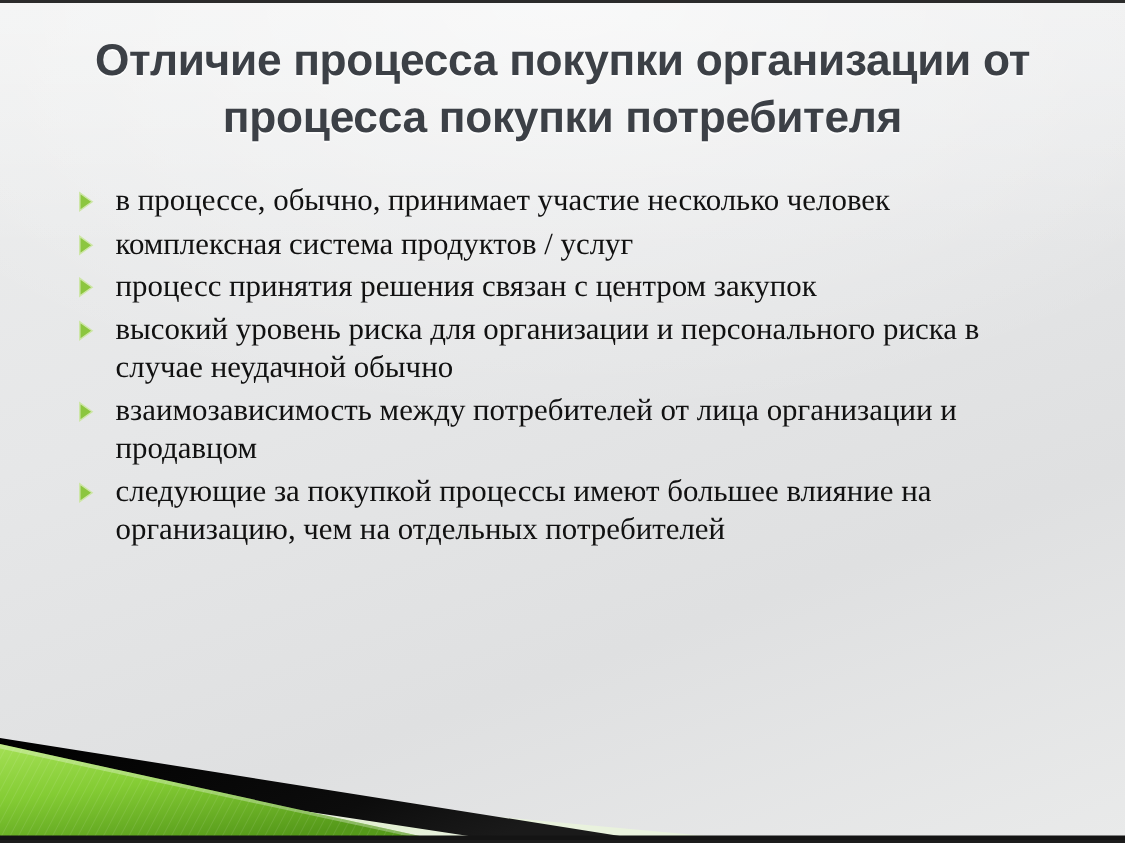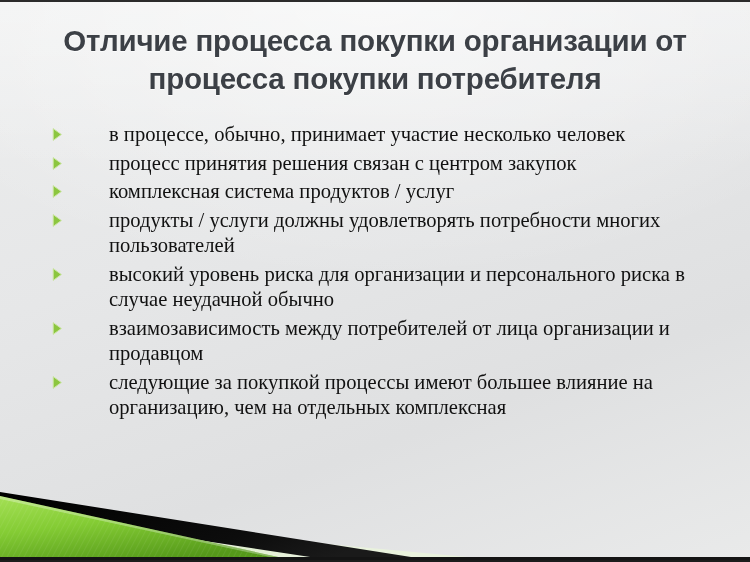--- a/index.html
+++ b/index.html
@@ -73,21 +73,20 @@
     height: 15px;
     display: block;
   }
   .bullet-marker svg {
     display: block;
     width: 15px;
     height: 15px;
   }
   .bullet-text {
     display: block;
-    margin-left: 32px;
   }
 
   
   #bottom-art {
     position: absolute;
     left: 0;
     bottom: 0;
     width: 750px;
     height: 108px;
     overflow: hidden;
@@ -128,41 +127,33 @@
       </span>
       <span class="bullet-text">в процессе, обычно, принимает участие несколько человек</span>
     </li>
 
     <li class="bullet-row">
       <span class="bullet-marker">
         <svg viewBox="0 0 15 15" xmlns="http://www.w3.org/2000/svg">
           <path d="M3.2 1.6 L11.4 7.5 L3.2 13.4 Z" fill="#8CC63F" stroke="#CDE6A6" stroke-width="1"></path>
         </svg>
       </span>
+      <span class="bullet-text">комплексная система продуктов / услуг</span>
+    </li>
+
+    <li class="bullet-row">
+      <span class="bullet-marker">
+        <svg viewBox="0 0 15 15" xmlns="http://www.w3.org/2000/svg">
+          <path d="M3.2 1.6 L11.4 7.5 L3.2 13.4 Z" fill="#8CC63F" stroke="#CDE6A6" stroke-width="1"></path>
+        </svg>
+      </span>
       <span class="bullet-text">процесс принятия решения связан с центром закупок</span>
     </li>
 
-    <li class="bullet-row">
-      <span class="bullet-marker">
-        <svg viewBox="0 0 15 15" xmlns="http://www.w3.org/2000/svg">
-          <path d="M3.2 1.6 L11.4 7.5 L3.2 13.4 Z" fill="#8CC63F" stroke="#CDE6A6" stroke-width="1"></path>
-        </svg>
-      </span>
-      <span class="bullet-text">комплексная система продуктов / услуг</span>
-    </li>
-
-
-    <li class="bullet-row">
-      <span class="bullet-marker">
-        <svg viewBox="0 0 15 15" xmlns="http://www.w3.org/2000/svg">
-          <path d="M3.2 1.6 L11.4 7.5 L3.2 13.4 Z" fill="#8CC63F" stroke="#CDE6A6" stroke-width="1"></path>
-        </svg>
-      </span>
-      <span class="bullet-text">продукты / услуги должны удовлетворять потребности многих пользователей</span>
-    </li>
+
 
     <li class="bullet-row">
       <span class="bullet-marker">
         <svg viewBox="0 0 15 15" xmlns="http://www.w3.org/2000/svg">
           <path d="M3.2 1.6 L11.4 7.5 L3.2 13.4 Z" fill="#8CC63F" stroke="#CDE6A6" stroke-width="1"></path>
         </svg>
       </span>
       <span class="bullet-text">высокий уровень риска для организации и персонального риска в случае неудачной обычно</span>
     </li>
 
@@ -174,21 +165,21 @@
       </span>
       <span class="bullet-text">взаимозависимость между потребителей от лица организации и продавцом</span>
     </li>
 
     <li class="bullet-row">
       <span class="bullet-marker">
         <svg viewBox="0 0 15 15" xmlns="http://www.w3.org/2000/svg">
           <path d="M3.2 1.6 L11.4 7.5 L3.2 13.4 Z" fill="#8CC63F" stroke="#CDE6A6" stroke-width="1"></path>
         </svg>
       </span>
-      <span class="bullet-text">следующие за покупкой процессы имеют большее влияние на организацию, чем на отдельных комплексная</span>
+      <span class="bullet-text">следующие за покупкой процессы имеют большее влияние на организацию, чем на отдельных потребителей</span>
     </li>
 
   </ul>
 
   <div id="bottom-art">
     <svg viewBox="0 0 750 108" preserveAspectRatio="none" xmlns="http://www.w3.org/2000/svg">
       <defs>
         <linearGradient id="gradGreen" x1="0" y1="0" x2="0.55" y2="1">
           <stop offset="0%" stop-color="#A4E055"></stop>
           <stop offset="45%" stop-color="#84CC34"></stop>

